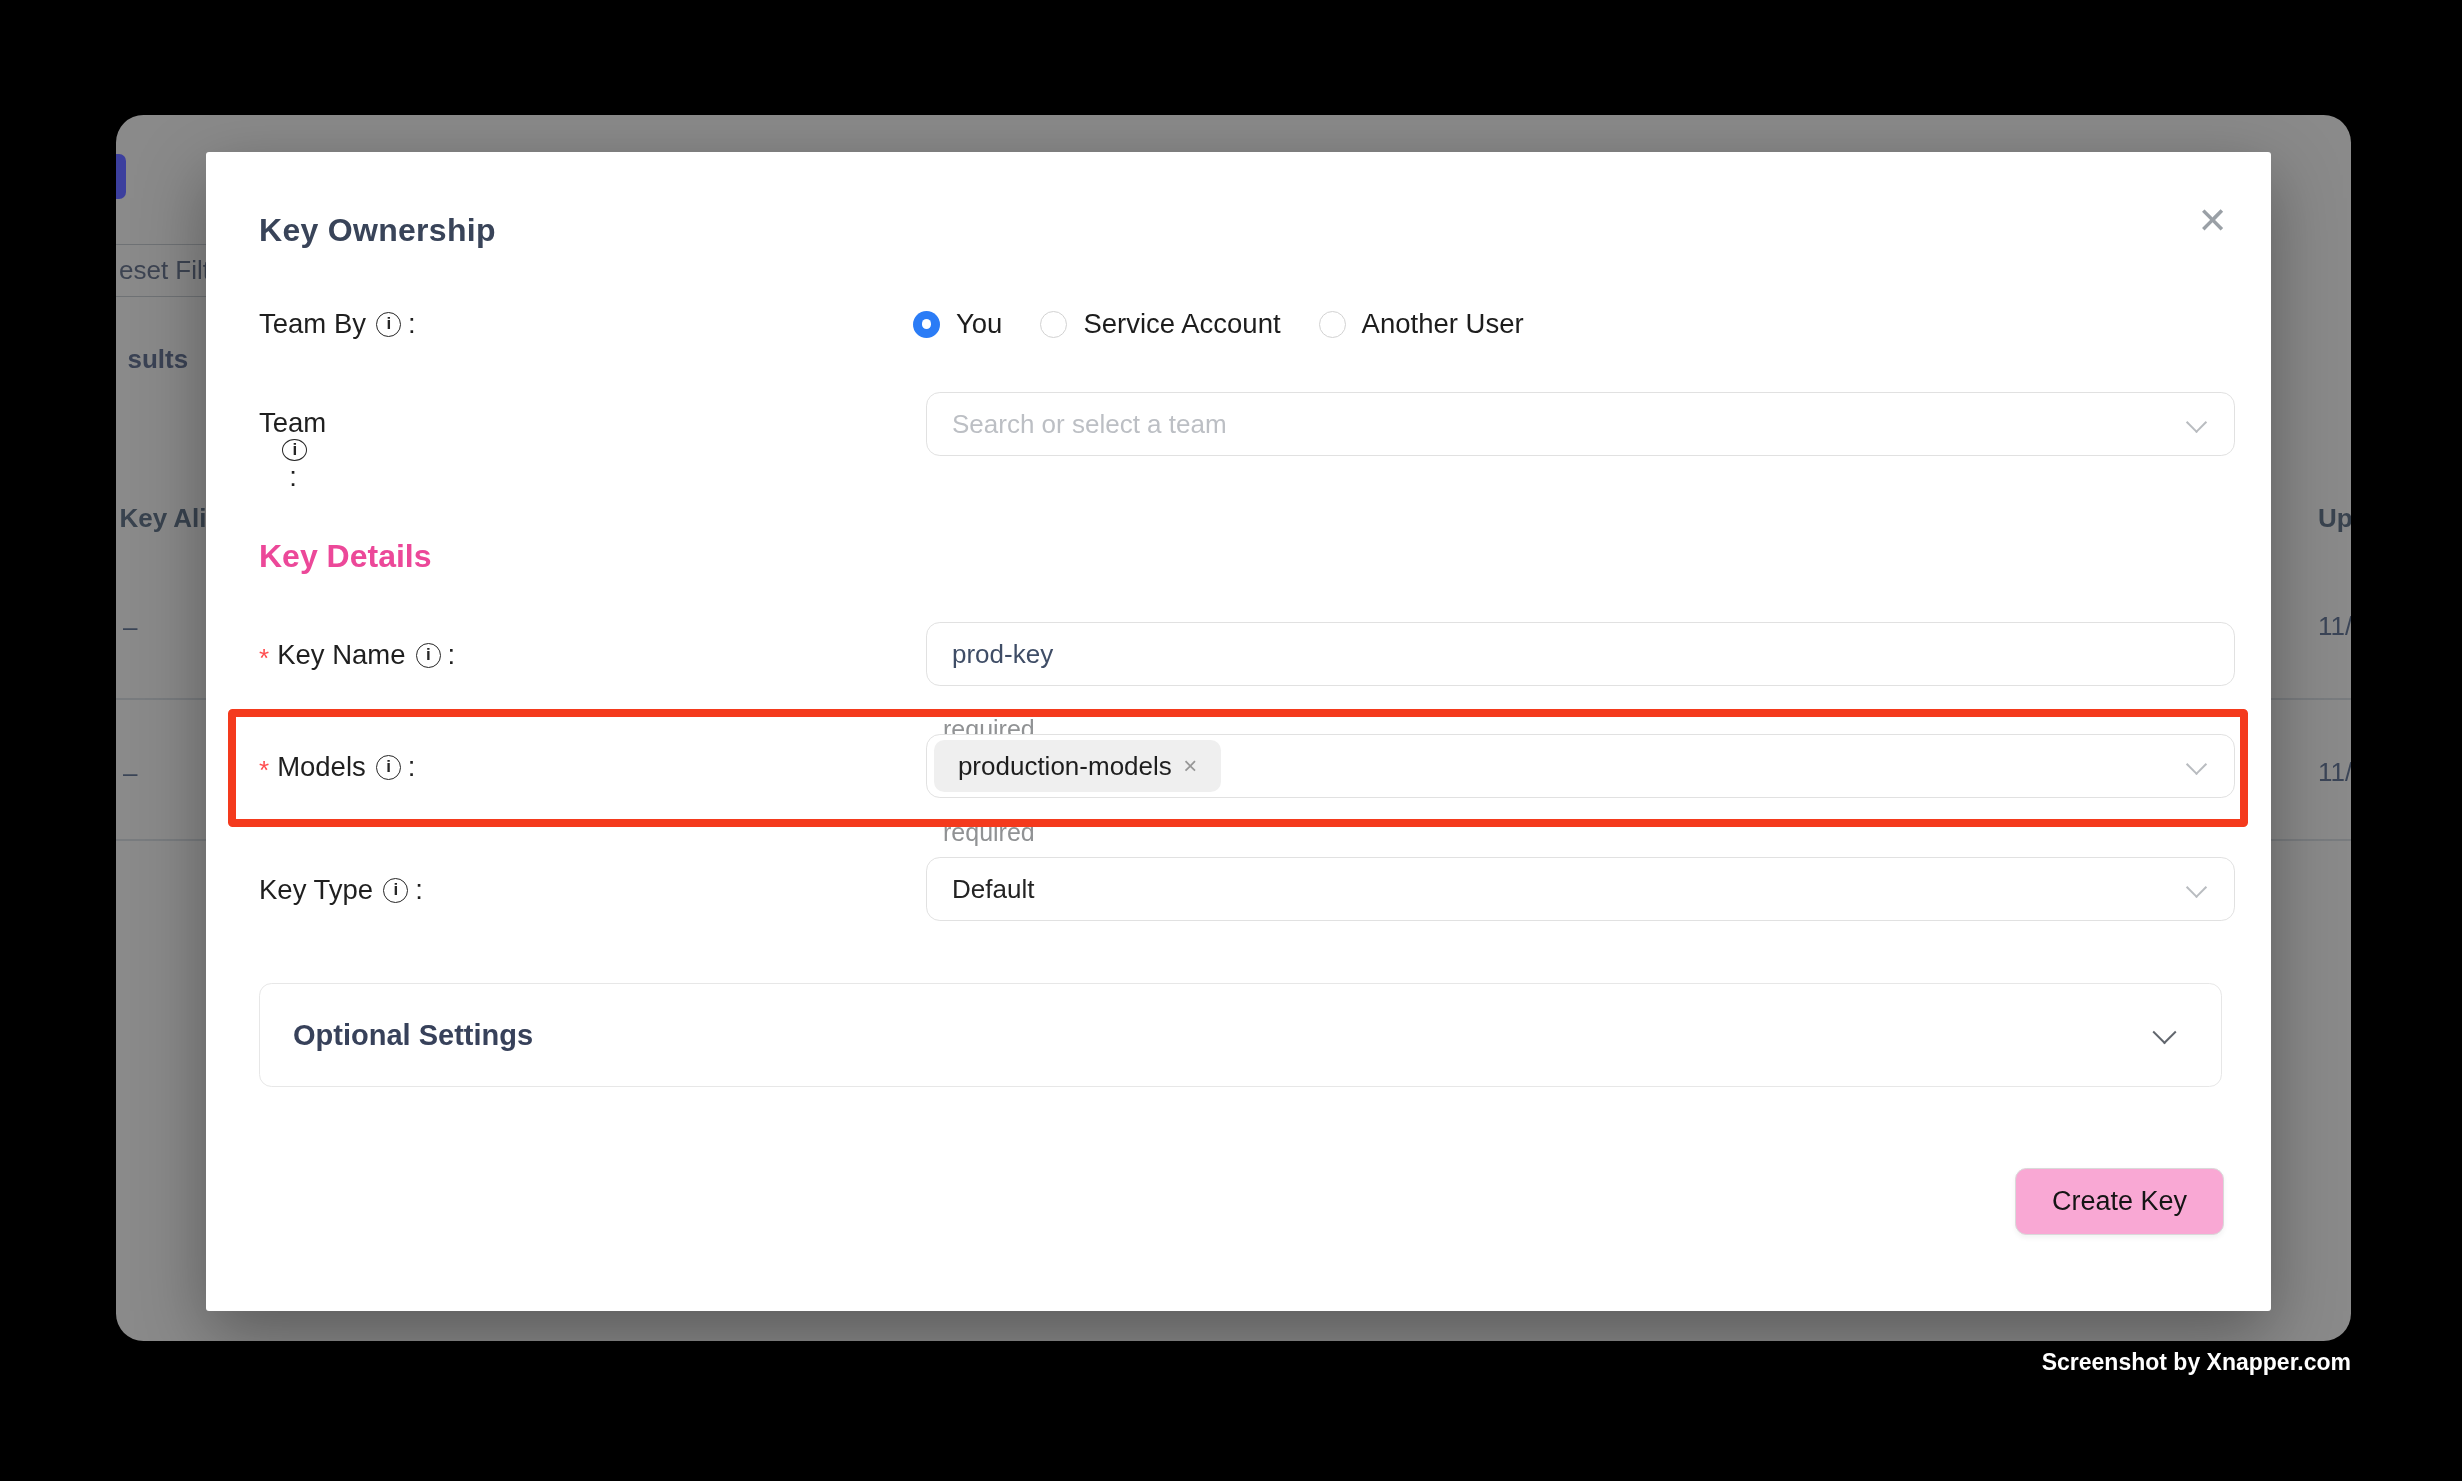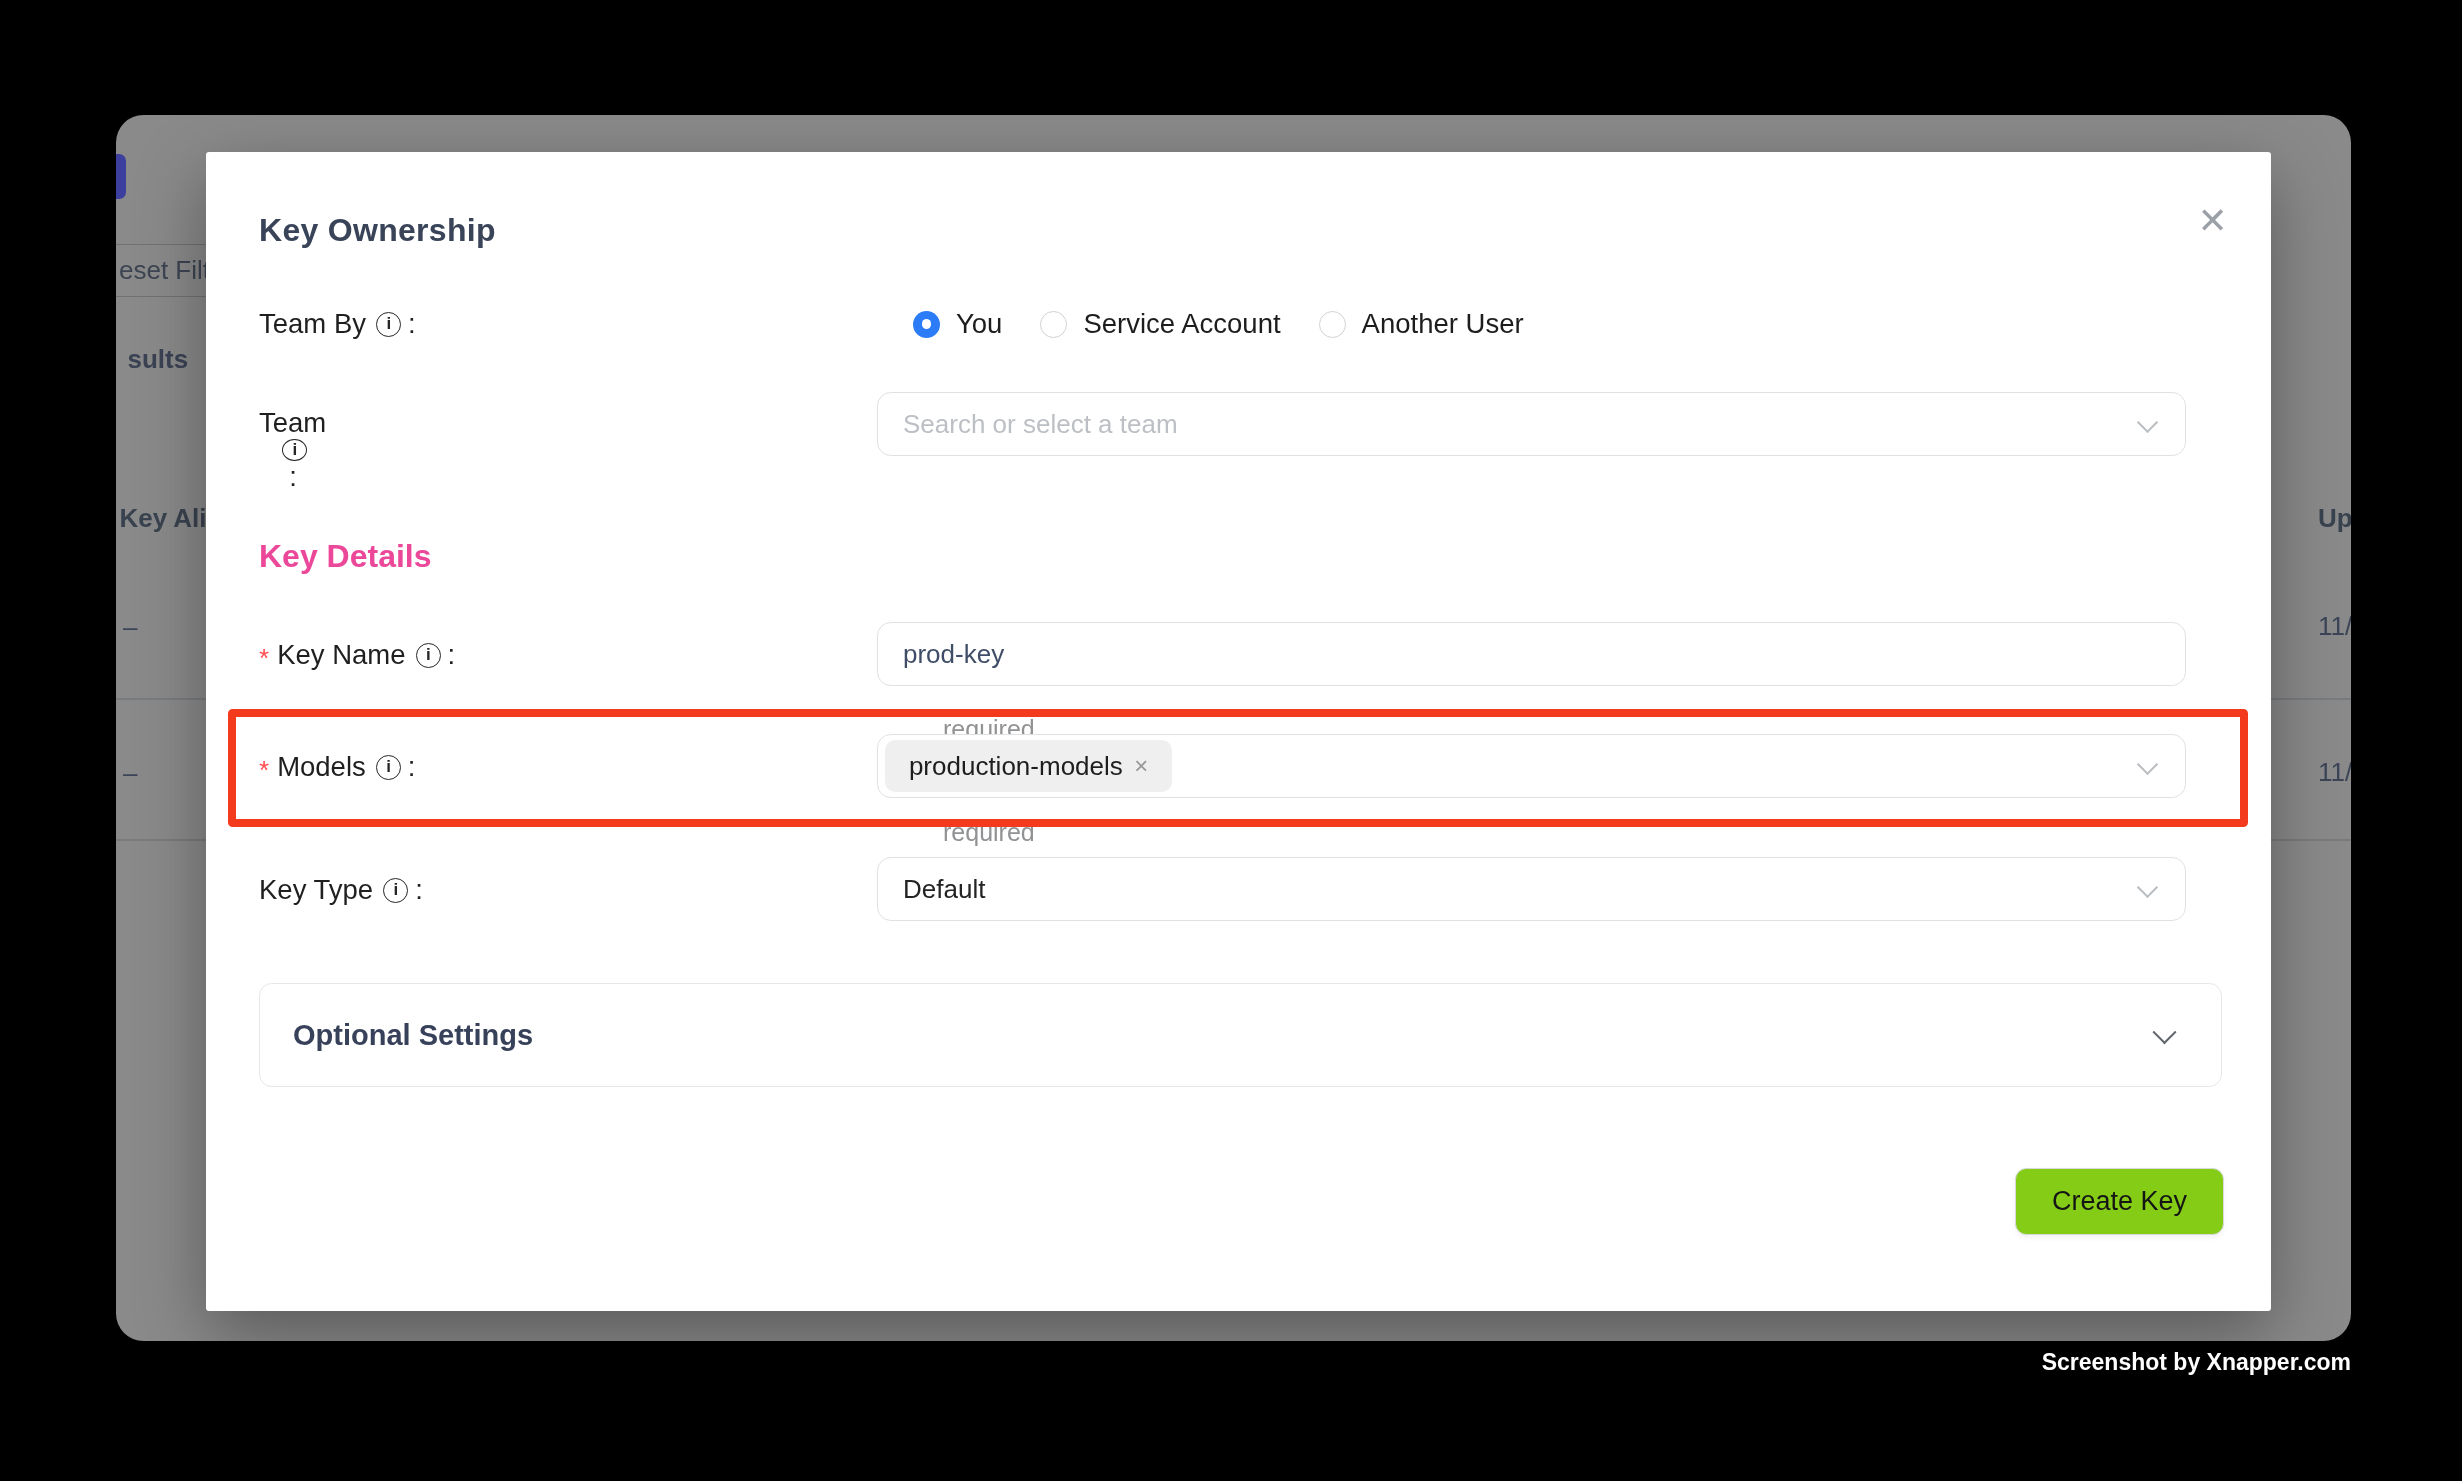--- a/index.html
+++ b/index.html
@@ -48,21 +48,21 @@
     display:flex; align-items:center; column-gap:38px; }
   .radio-opt { display:flex; align-items:center; column-gap:16px;
     font-size:27.5px; color:#1d1d1d; cursor:pointer; }
   .radio { width:27px; height:27px; border-radius:50%; position:relative; }
   .radio.unselected { border:1.7px solid #d2d2d2; background:#fff; }
   .radio.selected { background:#2b7cf6; }
   .radio.selected::after { content:""; position:absolute; left:8.6px; top:8.6px;
     width:9.8px; height:9.8px; border-radius:50%; background:#fff; }
 
   
-  .field { position:absolute; left:671px; width:1309px; height:64px; background:#fff;
+  .field { position:absolute; left:720px; width:1309px; height:64px; background:#fff;
     border:1.1px solid #e1e1e1; border-radius:13.8px; display:flex; align-items:center;
     padding:0 63px 0 25px; font-size:26px; }
   .placeholder { color:#bcbfc4; }
   .value-text { color:#232323; }
   .chev { position:absolute; right:30px; top:22px; width:15px; height:15px;
     border-right:2.3px solid #b9bcc0; border-bottom:2.3px solid #b9bcc0;
     transform:rotate(45deg); }
   .text-input { width:100%; height:100%; border:none; outline:none;
     font-family:inherit; font-size:26px; color:#3f4d66; background:transparent; }
   .models-field { padding-left:6.9px; }
@@ -74,21 +74,21 @@
   
   .optional { position:absolute; left:53px; top:831px; width:1963px; height:104px;
     border:1.1px solid #e7e7e7; border-radius:12.6px; background:#fff;
     display:flex; align-items:center; justify-content:space-between;
     padding:1px 48px 0 33px; cursor:pointer;gap:28px; }
   .optional-title { font-size:29px; font-weight:600; color:#37415a; }
   .chev-dark { width:17px; height:17px; border-right:2.9px solid #61666d;
     border-bottom:2.9px solid #61666d; transform:rotate(45deg) translate(-2.3px,-2.3px); }
 
   .create-btn { position:absolute; left:1809px; top:1016px; width:209px; height:67px;
-    background:#84cc16; border:1.1px solid #d9d9d9; border-radius:11.5px;
+    background:#f9a8d4; border:1.1px solid #d9d9d9; border-radius:11.5px;
     display:flex; align-items:center; justify-content:center;
     font-size:27px; color:#151515; cursor:pointer;
     box-shadow:0 2.3px 5.7px rgba(0,0,0,.05); font-family:inherit; }
 
   
   .red-annotation { position:absolute; left:228px; top:709px; width:2020px; height:118px;
     border:8px solid #f43a1d; border-radius:4.6px; z-index:50; }
 
   .watermark { position:absolute; right:111px; top:1349px; font-size:23px;
     font-weight:600; color:#fff; }

